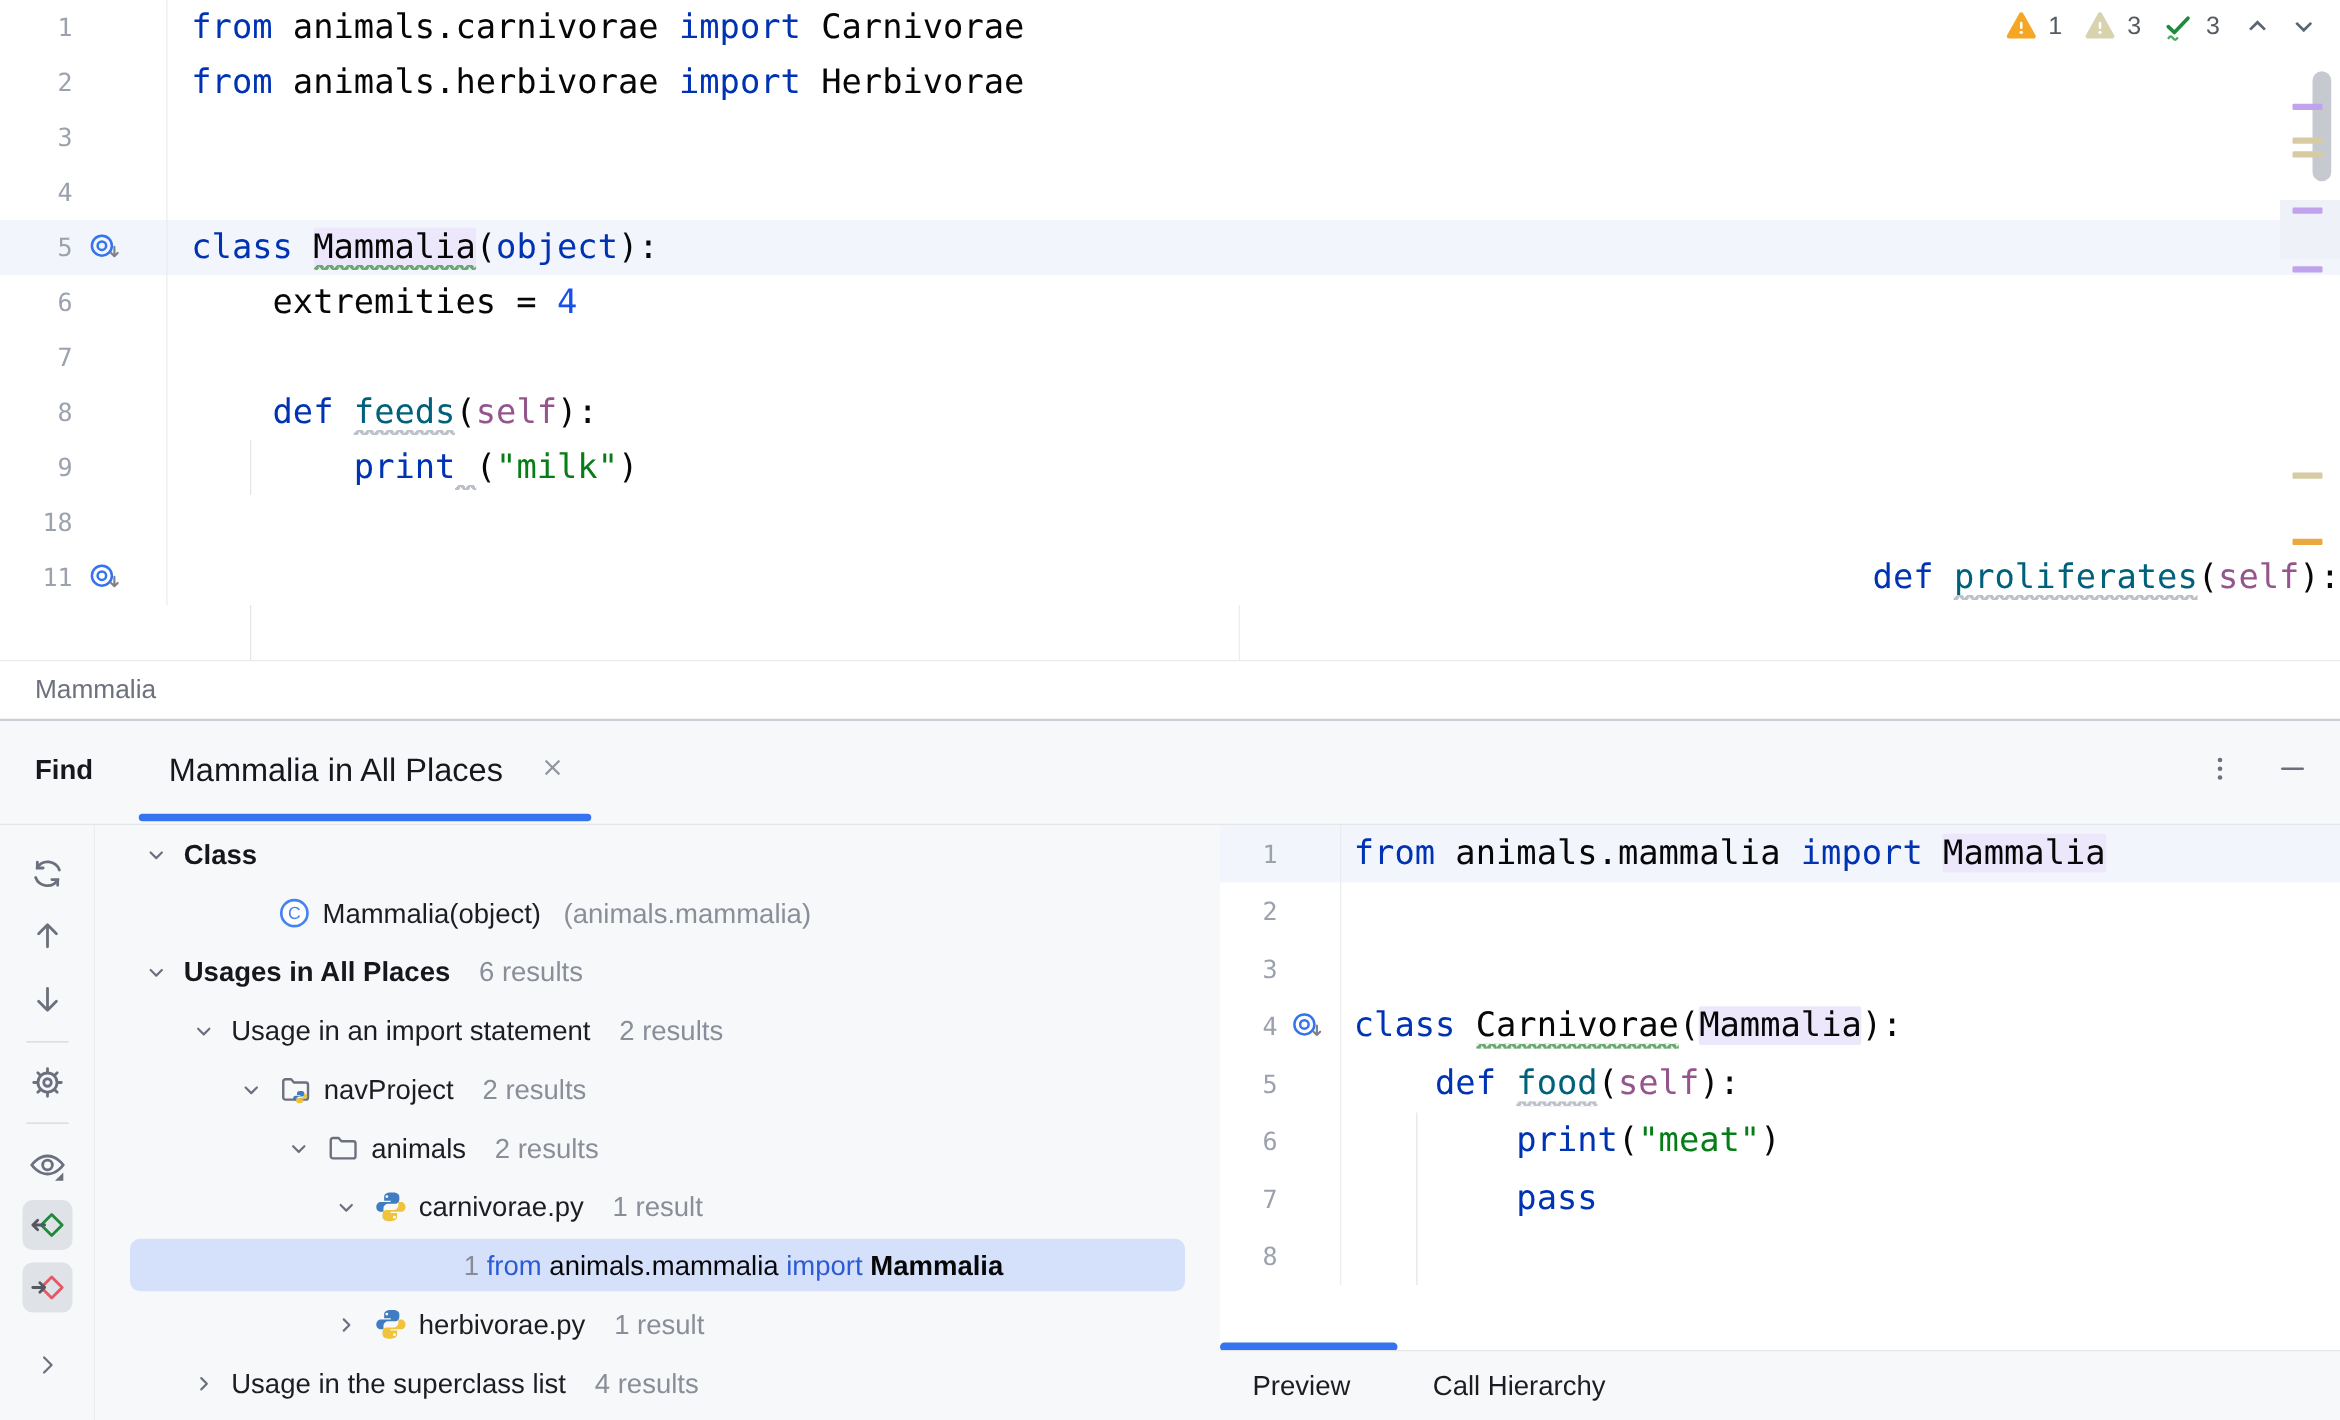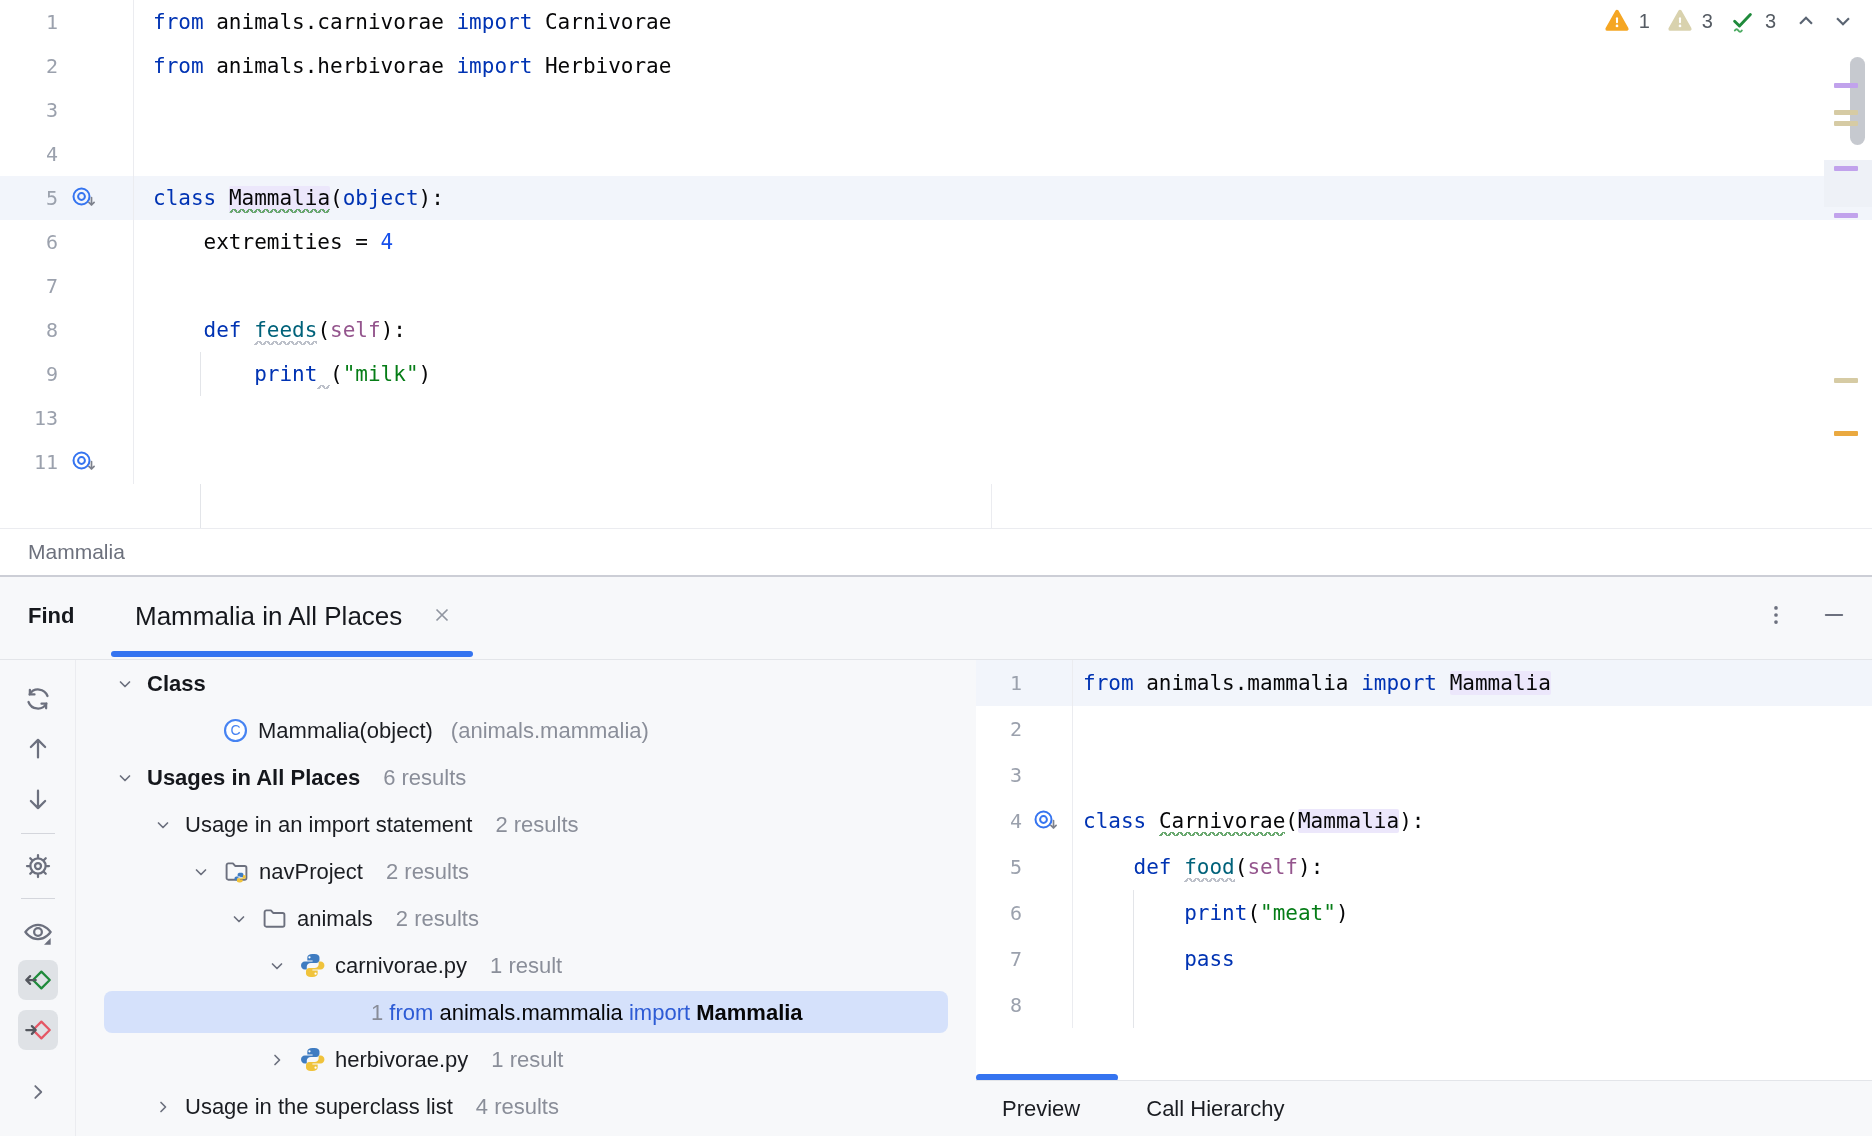--- a/index.html
+++ b/index.html
@@ -6,21 +6,21 @@
   .screen{position:relative;width:1872px;height:1136px;background:#ffffff;overflow:hidden;
           font-family:"Liberation Sans",sans-serif;color:#1b1d22;}
 
   
   #editor{position:absolute;left:0;top:0;width:1872px;height:528px;background:#fff;}
   .crow{position:relative;display:flex;height:44px;align-items:center;}
   .crow.hl{background:#f2f5fb;}
   .cgut{flex:0 0 auto;height:100%;display:flex;align-items:center;box-sizing:border-box;border-right:1px solid #ebecf0;}
   .lnum{font-family:"DejaVu Sans Mono",monospace;font-size:20px;color:#9ba1ad;text-align:right;display:inline-block;}
   .gslot{display:flex;justify-content:center;align-items:center;}
-  .ctext{font-family:"DejaVu Sans Mono",monospace;font-size:21px;white-space:pre;padding-left:19px;line-height:44px;}
+  .ctext{font-family:"DejaVu Sans Mono",monospace;font-size:27px;white-space:pre;padding-left:19px;line-height:44px;}
   .tk-kw{color:#0033b3;}
   .tk-pl{color:#070708;}
   .tk-fn{color:#00627a;}
   .tk-self{color:#94558d;}
   .tk-num{color:#1750eb;}
   .tk-str{color:#067d17;}
   .tk-mut{color:#888c98;}
   .tk-kwui{color:#2d5bd5;}
   .tk-b{font-weight:700;}
   .chip{background-color:#ece7fb;border-radius:2px;}
@@ -156,36 +156,37 @@
         </div>
         <div class="crow" style="height: 44px;">
           <div class="cgut" style="flex-basis: 134px;">
             <span class="lnum" style="width: 58px;">9</span>
             <span class="gslot" style="width: 52px;"></span>
           </div>
           <div class="ctext" style="line-height: 44px; padding-left: 19px;"><span class="tk-pl">        </span><span class="tk-kw">print</span><span class="tk-pl sq sq-gray"> </span><span class="tk-pl">(</span><span class="tk-str">"milk"</span><span class="tk-pl">)</span></div>
         </div>
         <div class="crow" style="height: 44px;">
           <div class="cgut" style="flex-basis: 134px;">
-            <span class="lnum" style="width: 58px;">13</span>
+            <span class="lnum" style="width: 58px;">18</span>
             <span class="gslot" style="width: 52px;"></span>
           </div>
           <div class="ctext" style="line-height: 44px; padding-left: 19px;"></div>
         </div>
         <div class="crow" style="height: 44px; justify-content: space-between;">
           <div class="cgut" style="flex-basis: 134px;">
             <span class="lnum" style="width: 58px;">11</span>
             <span class="gslot" style="width: 52px;">
               <svg width="28" height="28" viewBox="0 0 28 28" fill="none">
                 <circle cx="11.5" cy="12.5" r="8" stroke="#3574f0" stroke-width="2"></circle>
                 <circle cx="11.5" cy="12.5" r="3.4" stroke="#3574f0" stroke-width="2"></circle>
                 <path d="M21.5 13.5v7.5m0 0-2.6-2.6m2.6 2.6 2.6-2.6" stroke="#7d818c" stroke-width="1.7" stroke-linecap="round" stroke-linejoin="round"></path>
               </svg>
             </span>
           </div>
+          <div class="ctext" style="line-height: 44px; padding-left: 19px;"><span class="tk-pl">    </span><span class="tk-kw">def</span><span class="tk-pl"> </span><span class="tk-fn sq sq-gray">proliferates</span><span class="tk-pl">(</span><span class="tk-self">self</span><span class="tk-pl">):</span></div>
         </div>
         <div class="crow" style="height: 44px; flex-direction: column;">
           <div class="cgut" style="flex-basis: 134px;">
             <span class="lnum" style="width: 58px;">12</span>
             <span class="gslot" style="width: 52px;"></span>
           </div>
           <div class="ctext" style="line-height: 44px; padding-left: 19px;"><span class="tk-pl">        </span><span class="tk-kw">pass</span></div>
         </div>
       </div>
     <div class="iguide" style="left:200px;top:352px;height:44px;"></div>

